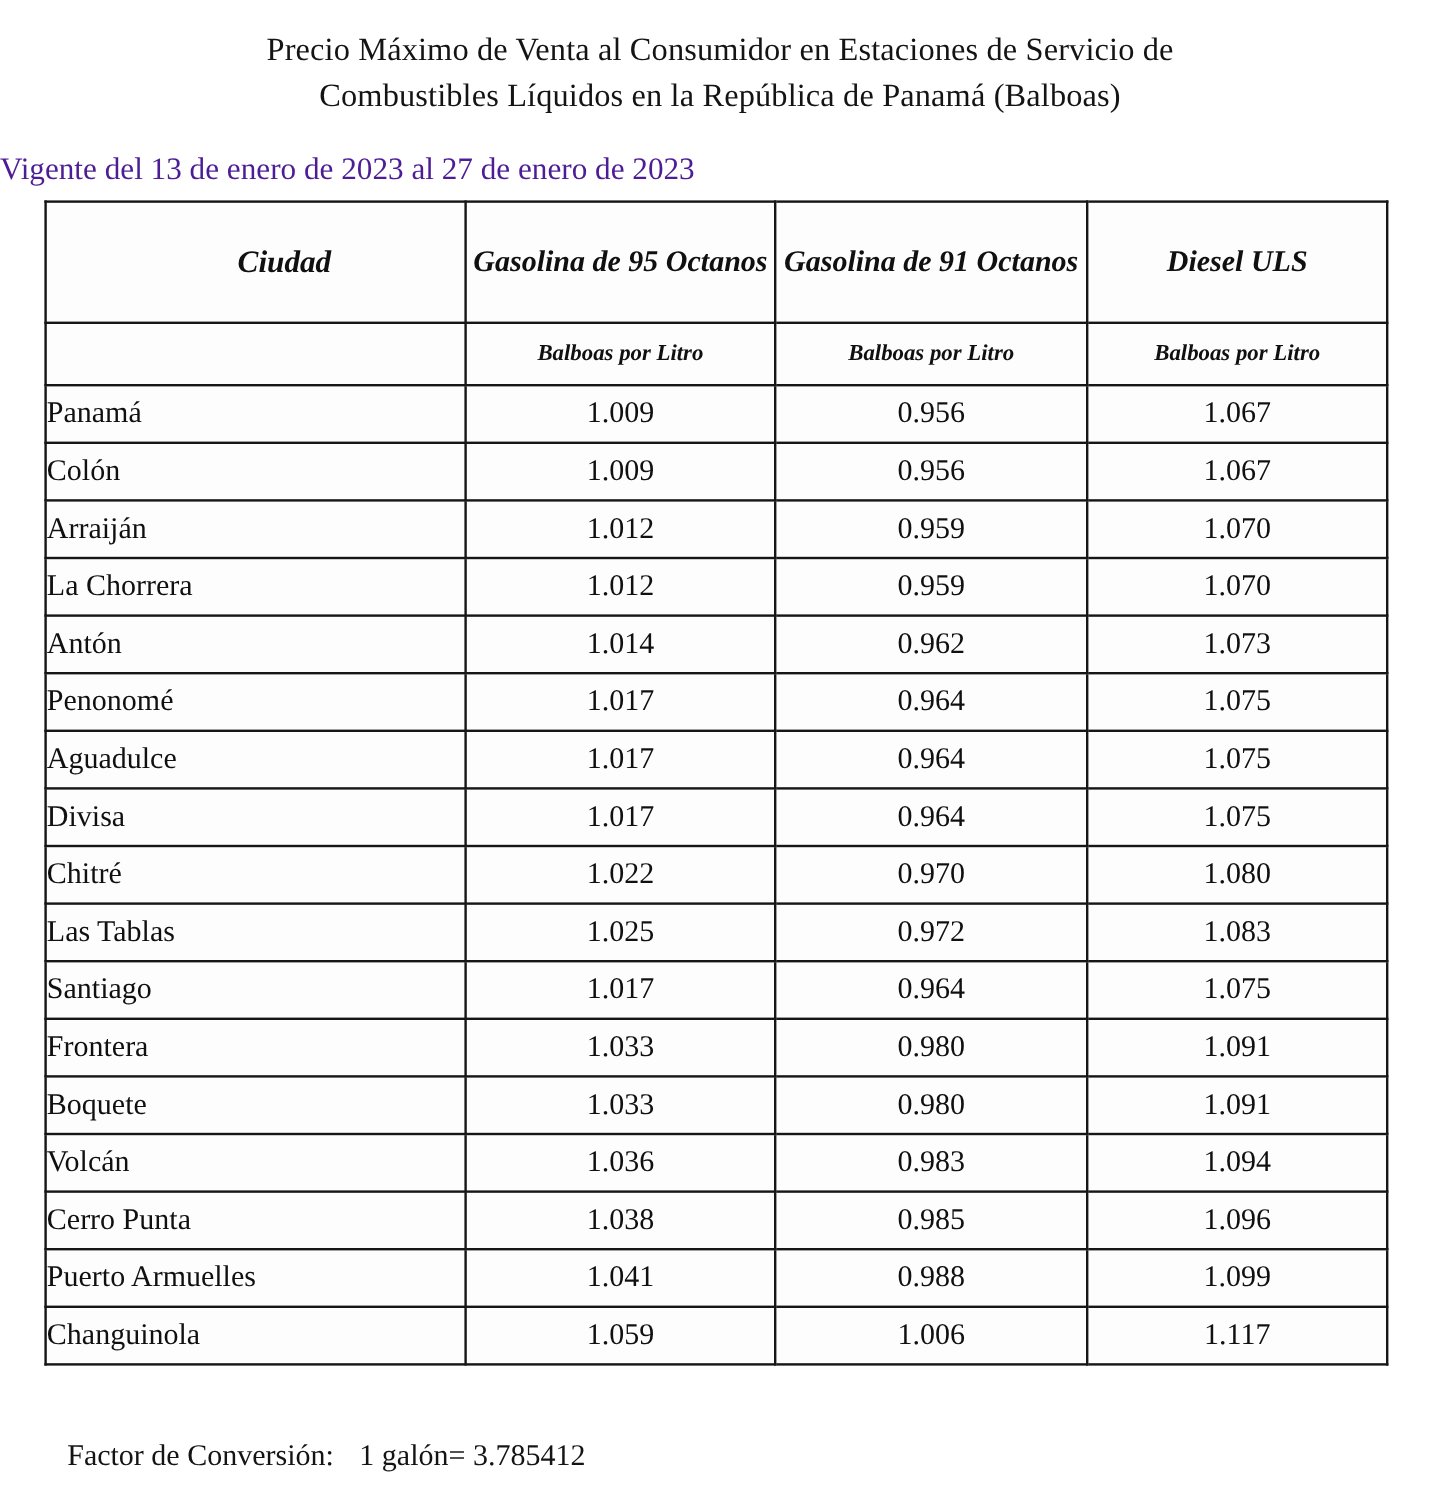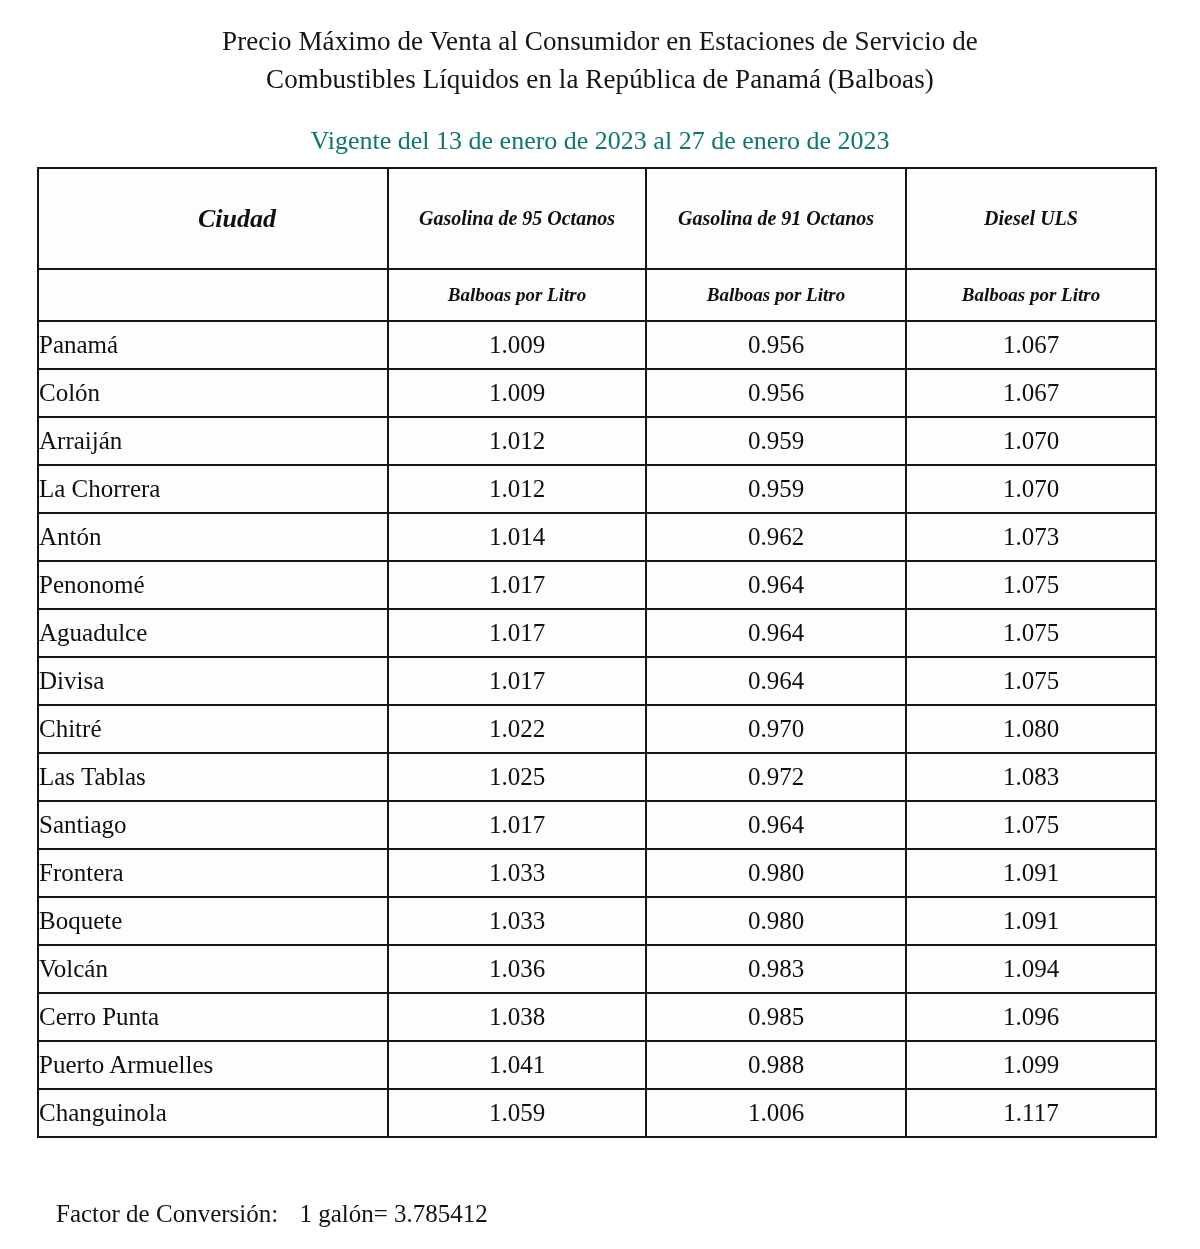--- a/index.html
+++ b/index.html
@@ -37,24 +37,24 @@
     font-weight: 400;
     letter-spacing: 0.1px;
     color: #141414;
     white-space: nowrap;
   }
   .subtitle {
     position: absolute;
     left: 0;
     top: 124px;
     width: 1200px;
-    text-align: center;
+    text-align: left;
     font-size: 26px;
     line-height: 34px;
-    color: #0f766e;
+    color: #4c1d95;
     white-space: nowrap;
   }
 
   
   .table-wrap {
     position: absolute;
     left: 37px;
     top: 167px;
     width: 1118px;
   }
@@ -75,21 +75,21 @@
   col.c-g91    { width: 260px; }
   col.c-diesel { width: 250px; }
 
   
   .hdr-cell {
     height: 99px;
     text-align: center;
     vertical-align: middle;
     font-style: italic;
     font-weight: bold;
-    font-size: 20px;
+    font-size: 25px;
     line-height: 31px;
     color: #101010;
     padding: 0 6px;
   }
   .hdr-cell.city {
     font-size: 26px;
     padding-left: 48px;
   }
 
   

